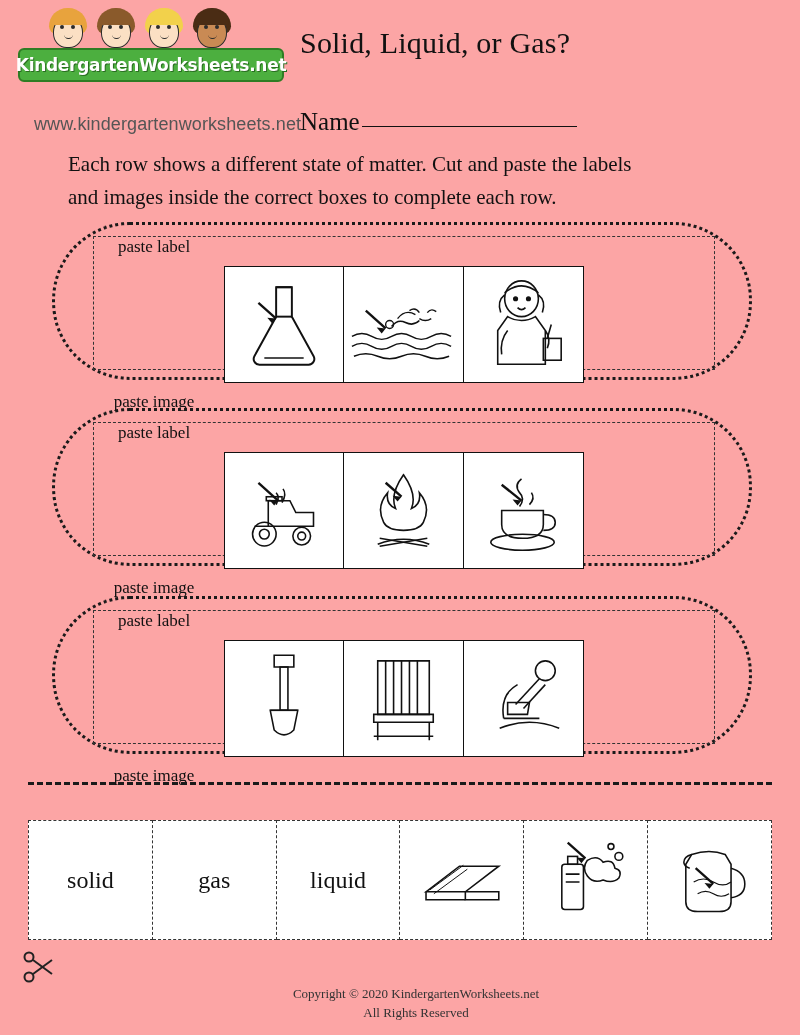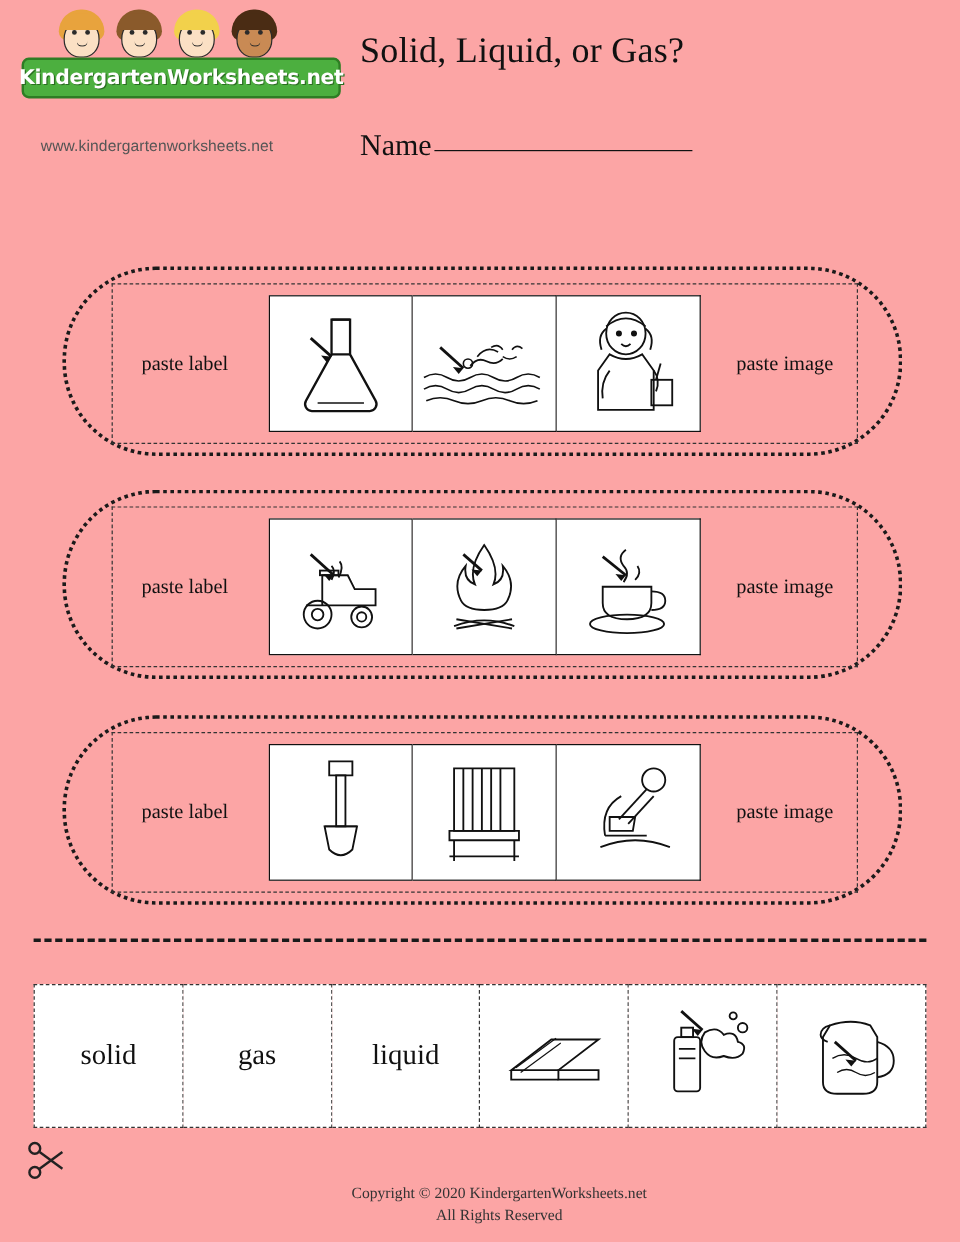--- a/index.html
+++ b/index.html
@@ -100,21 +100,21 @@
     font-weight: bold;
     font-size: 17px;
     color: #ffffff;
     letter-spacing: -0.3px;
     text-shadow: 1px 1px 0 #2b6e22;
     white-space: nowrap;
   }
   .logo-url {
     position: absolute;
     left: 34px; top: 114px;
-    font-size: 13px;
+    font-size: 18px;
     color: #555;
     letter-spacing: 0.1px;
   }
 
   .title {
     position: absolute;
     left: 300px; top: 26px;
     width: 480px;
     text-align: left;
     font-family: "Liberation Serif", serif;
@@ -165,20 +165,21 @@
   .row2 { top: 408px; }
   .row3 { top: 596px; }
 
   .row-inner {
     position: absolute;
     left: 38px; top: 11px;
     width: 622px; height: 134px;
     border: 1px dashed #333;
     display: flex;
     align-items: stretch;
+    flex-direction: column;
   }
   .paste-cell {
     width: 120px;
     display: flex;
     align-items: center;
     justify-content: center;
     font-family: "Liberation Serif", serif;
     font-size: 17px;
     color: #111;
   }
@@ -300,20 +301,24 @@
 
     <div class="logo-url">www.kindergartenworksheets.net</div>
 
     <div class="title">Solid, Liquid, or Gas?</div>
 
     <div class="name-row">
       <span>Name</span><span class="name-line"></span>
     </div>
   </div>
 
+  <div class="instructions">
+    <div>Each row shows a different state of matter.  Cut and paste the labels</div>
+    <div>and images inside the correct boxes to complete each row.</div>
+  </div>
 
   <div class="row-wrap row1">
     <div class="row-inner">
       <div class="paste-cell">
         <span>paste label</span>
       </div>
       <div class="pic-strip">
 
         <div class="pic-box">
           <svg viewBox="0 0 120 116">

